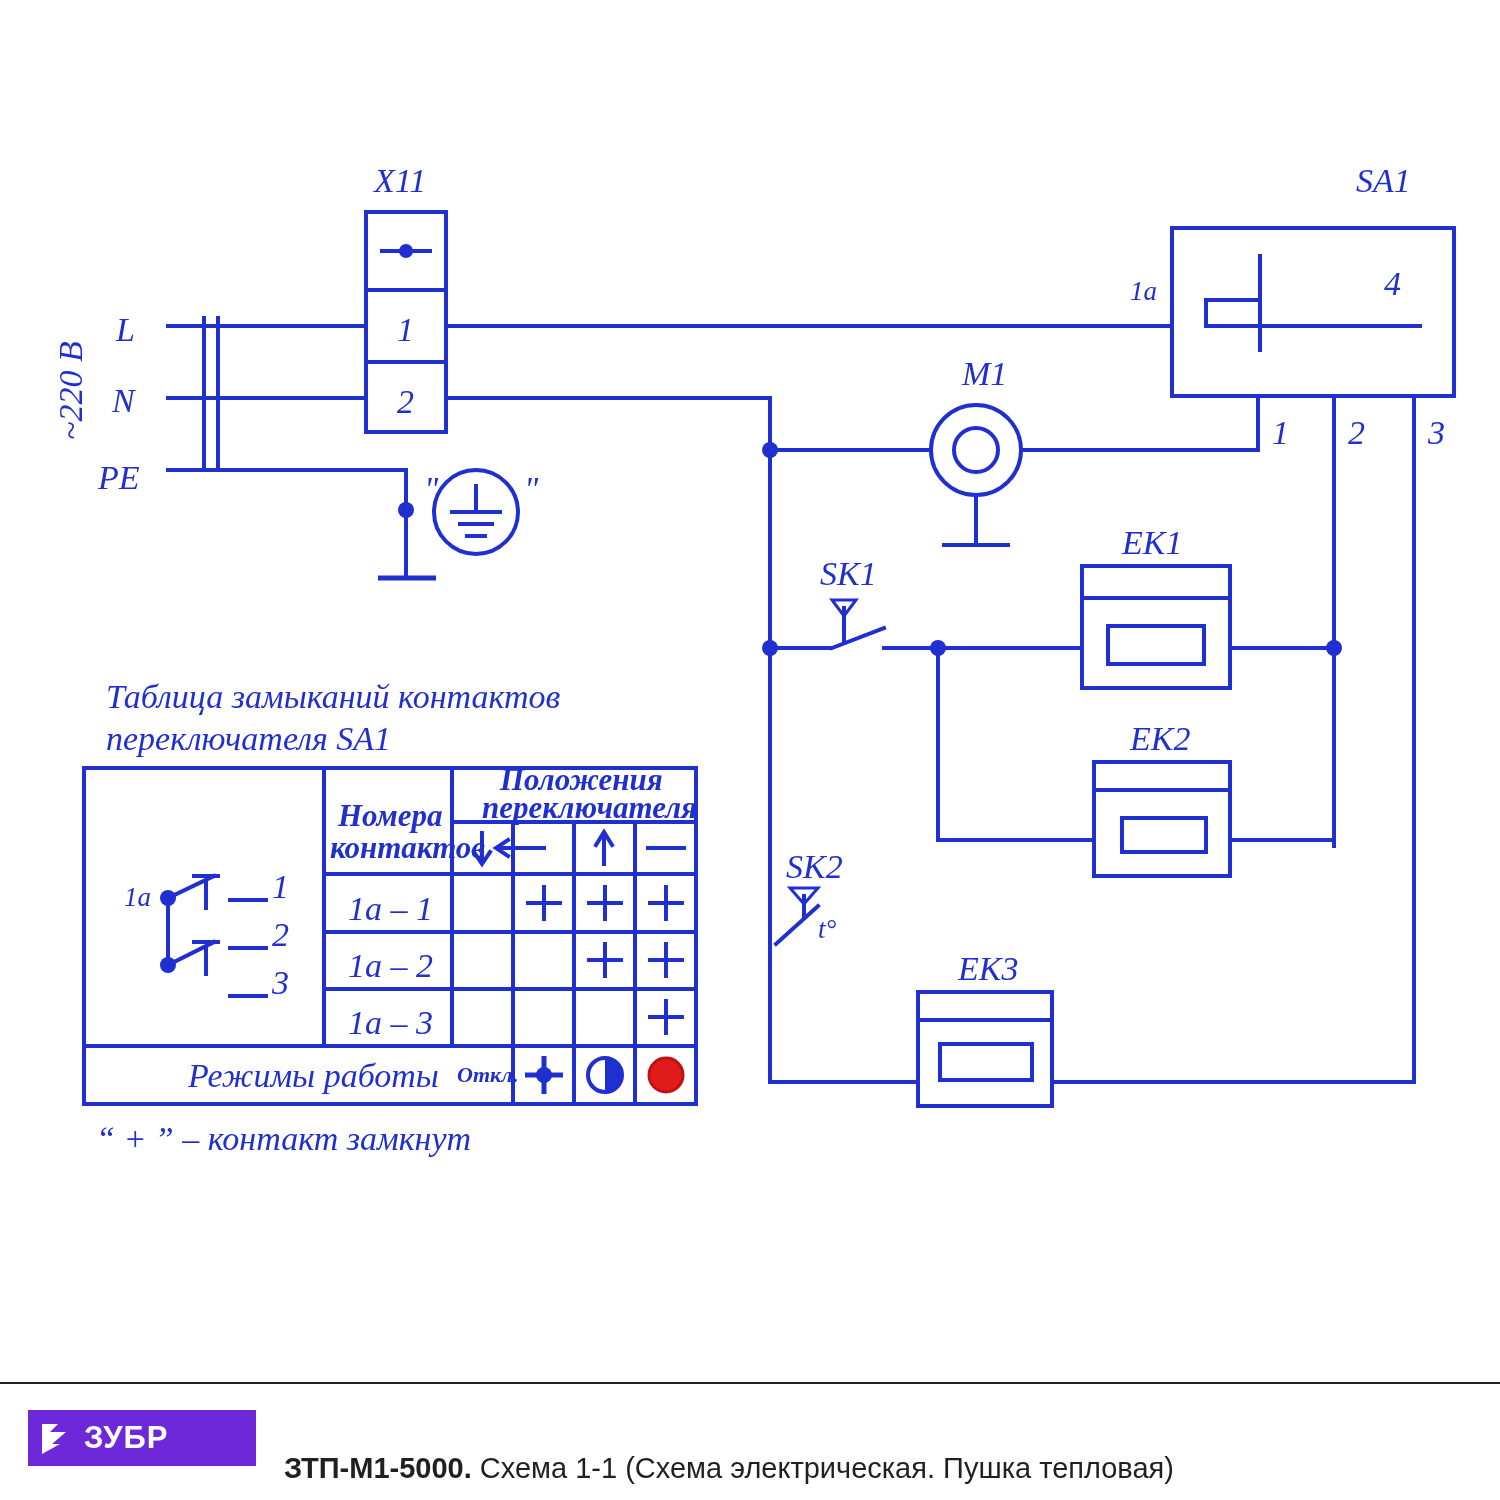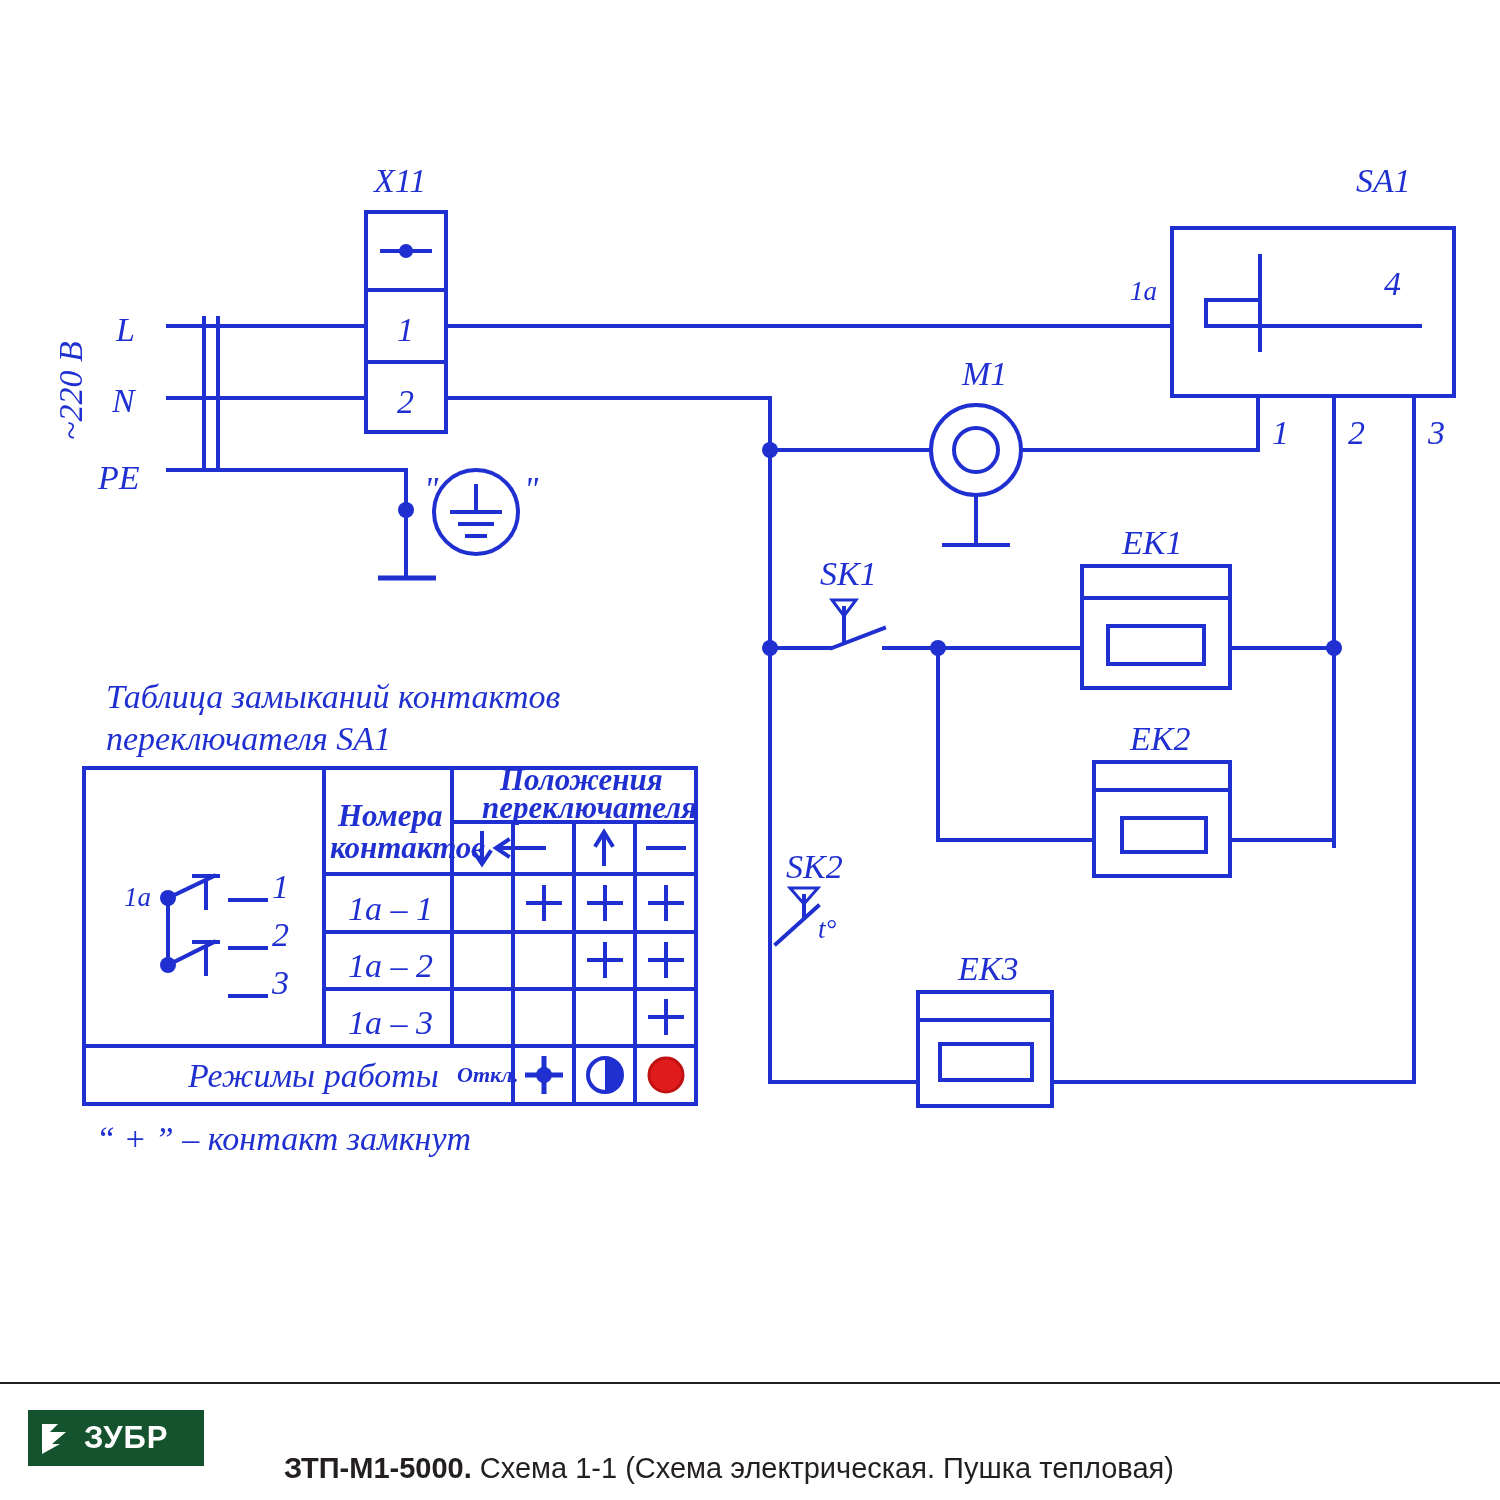--- a/index.html
+++ b/index.html
@@ -11,22 +11,22 @@
     overflow:hidden;
   }
   #sheet{position:absolute;left:0;top:0;width:1500px;height:1500px;}
   svg.diagram{position:absolute;left:0;top:0;width:1500px;height:1500px;}
   .footer{
     position:absolute;left:0;top:1382px;width:1500px;height:118px;
     border-top:2px solid #231f20;
     box-sizing:border-box;
   }
   .logo{
-    position:absolute;left:28px;top:26px;width:176px;height:56px;
-    background:#14532d;
+    position:absolute;left:28px;top:26px;width:228px;height:56px;
+    background:#6d28d9;
     display:flex;align-items:center;
   }
   .logo-mark{
     width:46px;height:40px;margin-left:8px;
     display:flex;align-items:center;justify-content:center;
   }
   .logo-text{
     color:#ffffff;font-size:31px;font-weight:bold;letter-spacing:1px;
     font-family:"Liberation Sans", sans-serif;
     margin-left:2px;

